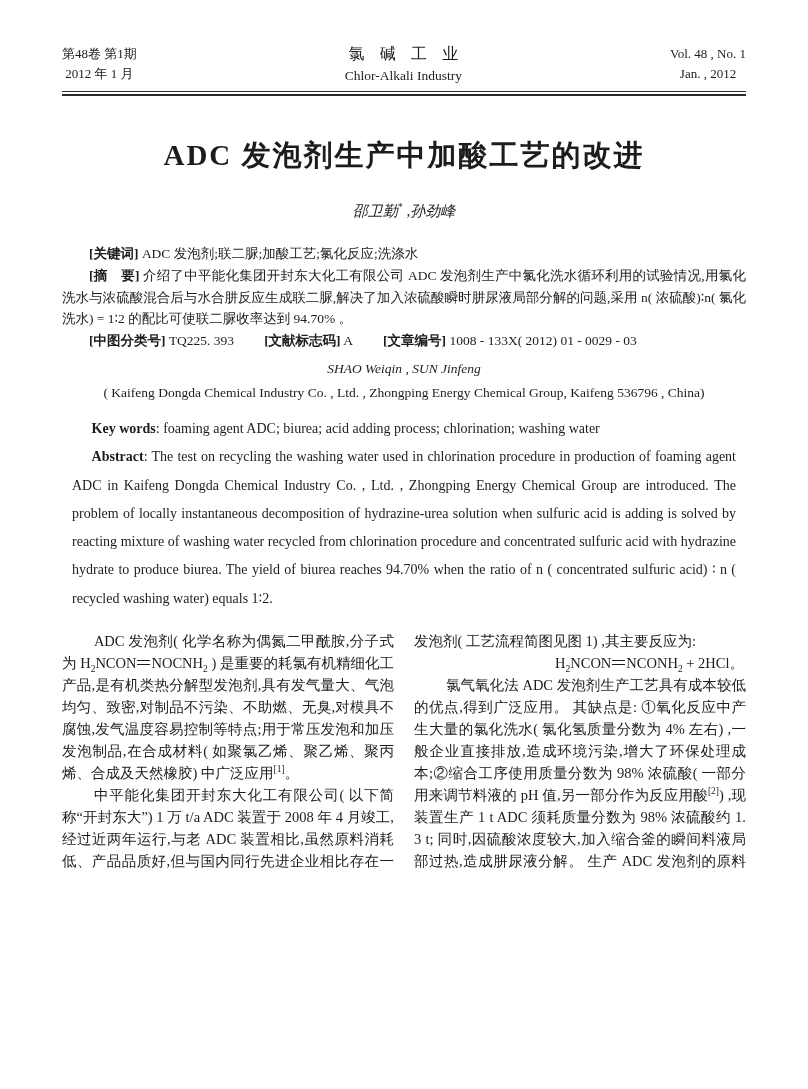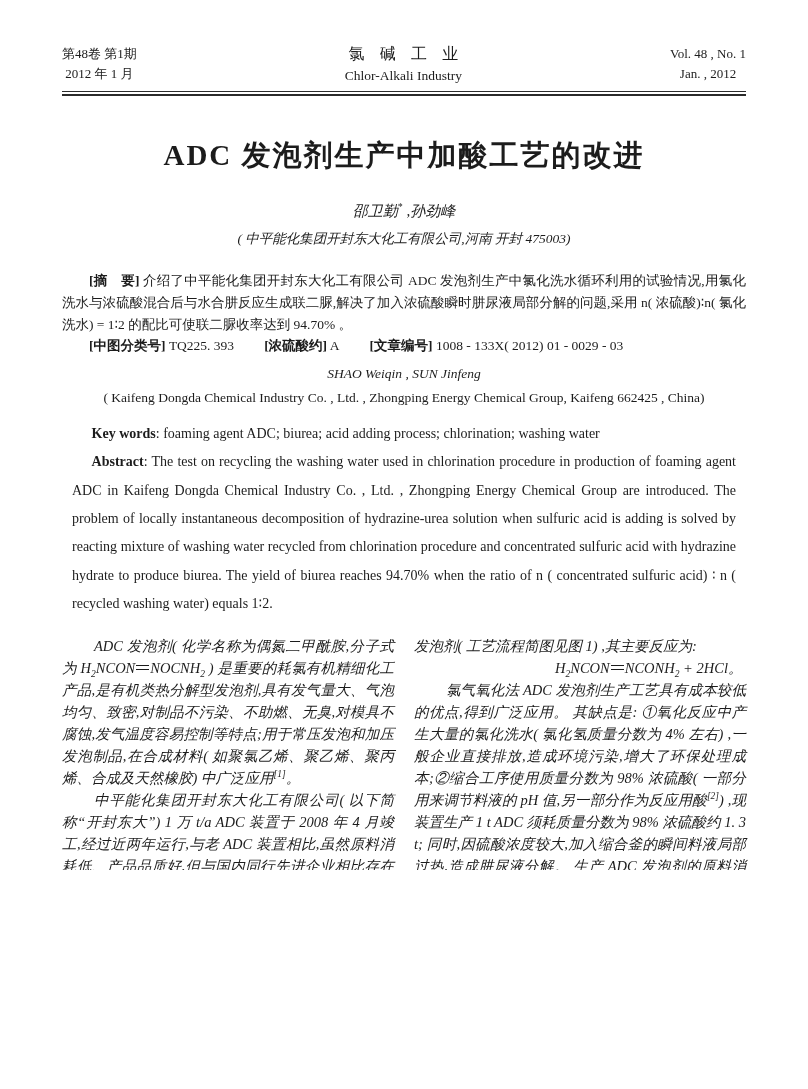--- a/index.html
+++ b/index.html
@@ -36,21 +36,21 @@
   .codes .pair:last-child { margin-right:0; }
 
   
   .title-en { text-align:center; font-size:15.5px; font-weight:bold; margin:26px 0 0 0; }
   .authors-en { text-align:center; font-style:italic; font-size:13.5px; margin-top:9px; }
   .affil-en { text-align:center; font-size:13.5px; margin-top:8px; }
   .meta-en { margin-top:14px; font-size:14px; line-height:2.02; text-align:justify; padding:0 10px; }
   .meta-en p { margin:0; text-indent:1.4em; }
 
   
-  .columns { display:flex; gap:20px; margin-top:17px;font-style:italic; }
+  .columns { display:flex; gap:20px; margin-top:17px; }
   .col { width:333px; font-size:14.5px; line-height:22px; text-align:justify; }
   .col p { margin:0; }
   .col p.ind { text-indent:2.2em; }
   .col h3 { font-size:15px; font-weight:bold; margin:1px 0 1px 0; letter-spacing:0.5px; }
   sub { font-size:9.5px; line-height:0; }
   sup.ref { font-size:9.5px; line-height:0; }
   .dbond { display:inline-block; width:13px; height:5px; box-sizing:border-box;
            border-top:1.6px solid #1c1c1c; border-bottom:1.6px solid #1c1c1c;
            vertical-align:3px; margin:0 1px; }
   .eq { margin:0; white-space:nowrap; }
@@ -83,29 +83,29 @@
     </div>
     <div class="jh-right">
       <div>Vol. 48 , No. 1</div>
       <div>Jan. , 2012</div>
     </div>
   </div>
   <div class="header-rule"></div>
 
   <h1 class="title-cn">ADC 发泡剂生产中加酸工艺的改进</h1>
   <div class="authors-cn"><span>邵卫勤</span><sup>*</sup> <span>,孙劲峰</span></div>
-  <div class="affil-cn">( 中平能化集团开封东大化工有限公司,河南 开封 475003)</div>
 
   <section class="meta-cn">
+    <p><span class="label">[关键词]</span><span> ADC 发泡剂;联二脲;加酸工艺;氯化反应;洗涤水</span></p>
     <p><span class="label">[摘　要]</span><span> 介绍了中平能化集团开封东大化工有限公司 ADC 发泡剂生产中氯化洗水循环利用的试验情况,用氯化洗水与浓硫酸混合后与水合肼反应生成联二脲,解决了加入浓硫酸瞬时肼尿液局部分解的问题,采用 n( 浓硫酸)∶n( 氯化洗水) = 1∶2 的配比可使联二脲收率达到 94.70% 。</span></p>
-    <p class="codes"><span class="pair"><span class="label">[中图分类号]</span><span> TQ225. 393</span></span><span class="pair"><span class="label">[浓硫酸约]</span><span> A</span></span><span class="pair"><span class="label">[文章编号]</span><span> 1008 - 133X( 2012) 01 - 0029 - 03</span></span></p>
+    <p class="codes"><span class="pair"><span class="label">[中图分类号]</span><span> TQ225. 393</span></span><span class="pair"><span class="label">[文献标志码]</span><span> A</span></span><span class="pair"><span class="label">[文章编号]</span><span> 1008 - 133X( 2012) 01 - 0029 - 03</span></span></p>
   </section>
 
   <div class="authors-en">SHAO Weiqin , SUN Jinfeng</div>
-  <div class="affil-en">( Kaifeng Dongda Chemical Industry Co. , Ltd. , Zhongping Energy Chemical Group, Kaifeng 662425 , China)</div>
+  <div class="affil-en">( Kaifeng Dongda Chemical Industry Co. , Ltd. , Zhongping Energy Chemical Group, Kaifeng 536796 , China)</div>
 
   <section class="meta-en">
     <p><span class="label">Key words</span><span>: foaming agent ADC;  biurea;  acid adding process;  chlorination;  washing water</span></p>
     <p><span class="label">Abstract</span><span>: The test on recycling the washing water used in chlorination procedure in production of foaming agent ADC in Kaifeng Dongda Chemical Industry Co. , Ltd. , Zhongping Energy Chemical Group are introduced. The problem of locally instantaneous decomposition of hydrazine-urea solution when sulfuric acid is adding is solved by reacting mixture of washing water recycled from chlorination procedure and concentrated sulfuric acid with hydrazine hydrate to produce biurea. The yield of biurea reaches 94.70% when the ratio of n ( concentrated sulfuric acid) ∶ n ( recycled washing water)  equals 1∶2.</span></p>
   </section>
 
   <div class="columns">
     <div class="col">
       <p class="ind"><span>ADC 发泡剂( 化学名称为偶氮二甲酰胺,分子式为 H</span><sub>2</sub><span>NCON</span><span class="dbond"></span><span>NOCNH</span><sub>2</sub><span> ) 是重要的耗氯有机精细化工产品,是有机类热分解型发泡剂,具有发气量大、气泡均匀、致密,对制品不污染、不助燃、无臭,对模具不腐蚀,发气温度容易控制等特点;用于常压发泡和加压发泡制品,在合成材料( 如聚氯乙烯、聚乙烯、聚丙烯、合成及天然橡胶) 中广泛应用</span><sup class="ref">[1]</sup><span>。</span></p>
       <p class="ind">中平能化集团开封东大化工有限公司( 以下简称“开封东大”) 1 万 t/a ADC 装置于 2008 年 4 月竣工,经过近两年运行,与老 ADC 装置相比,虽然原料消耗低、产品品质好,但与国内同行先进企业相比存在一定的差距。 为进一步降低原材料消耗和生产成本,开封东大对 ADC 生产中加酸工艺进行了改进。</p>

